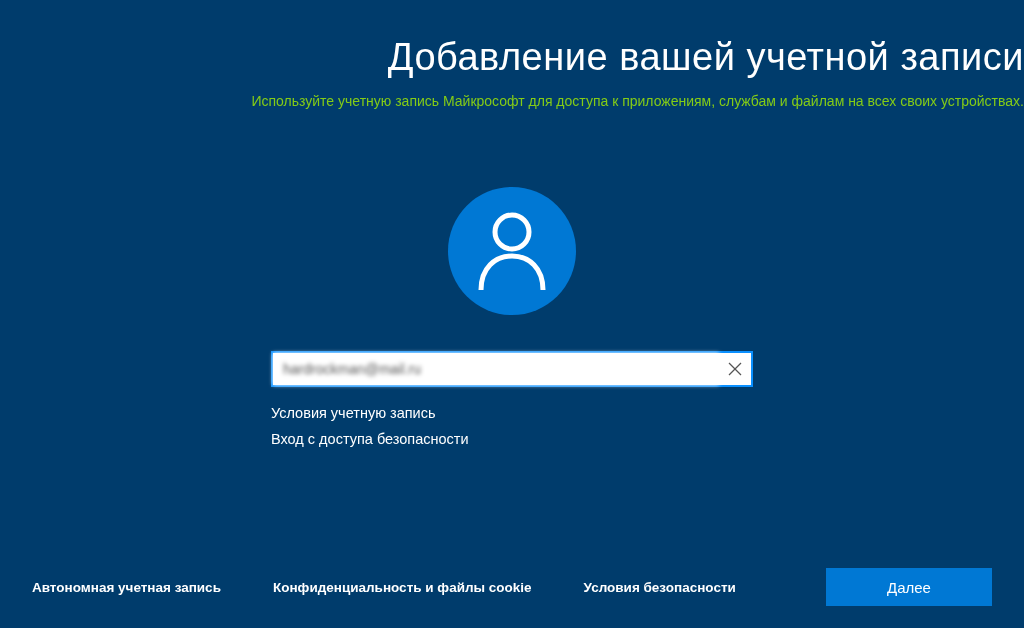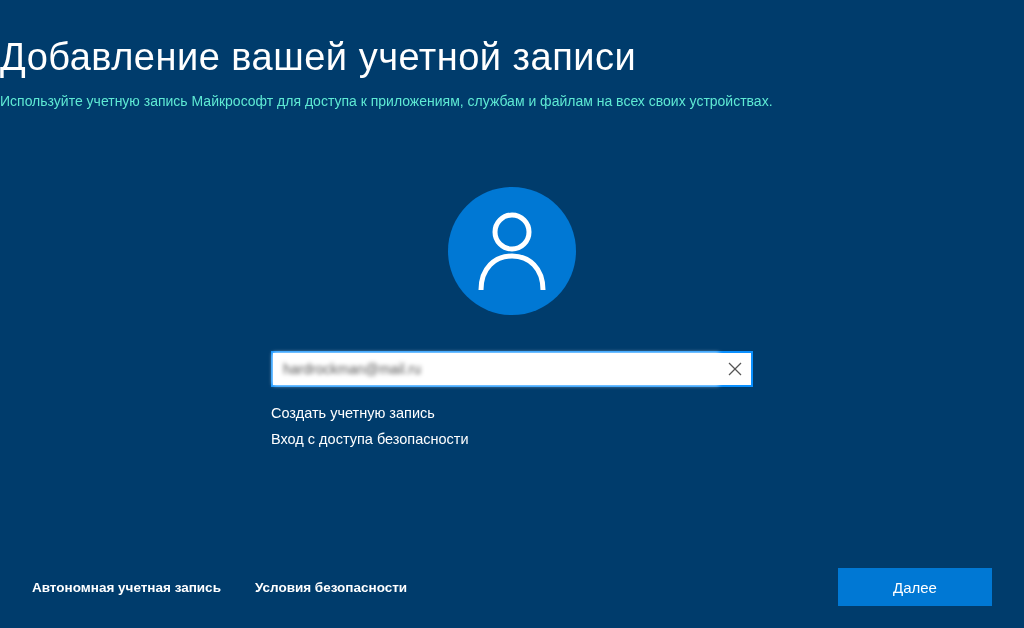--- a/index.html
+++ b/index.html
@@ -10,33 +10,33 @@
     body {
       width: 1024px;
       height: 628px;
       background-color: #003c6c;
       font-family: 'Segoe UI', Tahoma, sans-serif;
       color: #ffffff;
       overflow: hidden;
       position: relative;
     }
     .header {
-      text-align: left;
+      text-align: right;
       padding-top: 36px;
     }
     .title {
       font-size: 38px;
       font-weight: 300;
       letter-spacing: 0.5px;
       margin-bottom: 14px;
     }
     .subtitle {
       font-size: 14px;
       font-weight: 400;
-      color: #5eead4;
+      color: #84cc16;
     }
     .avatar-container {
       display: flex;
       justify-content: center;
       margin-top: 78px;
     }
     .avatar {
       width: 128px;
       height: 128px;
       border-radius: 50%;
@@ -92,31 +92,31 @@
       bottom: 22px;
       left: 0;
       right: 0;
       padding: 0 32px;
       display: flex;
       align-items: center;
       justify-content: space-between;
     }
     .footer-links {
       display: flex;
-      gap: 34px;
+      gap: 52px;
       text-align: center;
     }
     .footer-link {
       font-size: 13.5px;
       font-weight: 600;
       color: #ffffff;
       cursor: pointer;
     }
     .next-btn {
-      width: 154px;
+      width: 166px;
       height: 38px;
       background-color: #0078d4;
       color: #ffffff;
       border: none;
       font-size: 15px;
       font-family: inherit;
       cursor: pointer;
       display: flex;
       align-items: center;
       justify-content: center;
@@ -143,24 +143,25 @@
   <div class="input-wrapper">
     <input type="text" class="email-input" value="hardrockman@mail.ru" style="">
     <div class="clear-btn">
       <svg width="14" height="14" viewBox="0 0 14 14">
         <line x1="1" y1="1" x2="13" y2="13" stroke="#555555" stroke-width="1.2"></line>
         <line x1="13" y1="1" x2="1" y2="13" stroke="#555555" stroke-width="1.2"></line>
       </svg>
     </div>
   </div>
   <div class="link-block">
-    <div class="link-item">Создать учетную запись</div>
+    <div class="link-item">Условия учетную запись</div>
     <div class="link-item">Вход с доступа безопасности</div>
   </div>
 </div>
 
 <div class="footer">
   <div class="footer-links">
     <div class="footer-link">Автономная учетная запись</div>
+    <div class="footer-link">Конфиденциальность и файлы cookie</div>
     <div class="footer-link">Условия безопасности</div>
   </div>
   <button class="next-btn">Далее</button>
 </div>
 
 </body></html>

